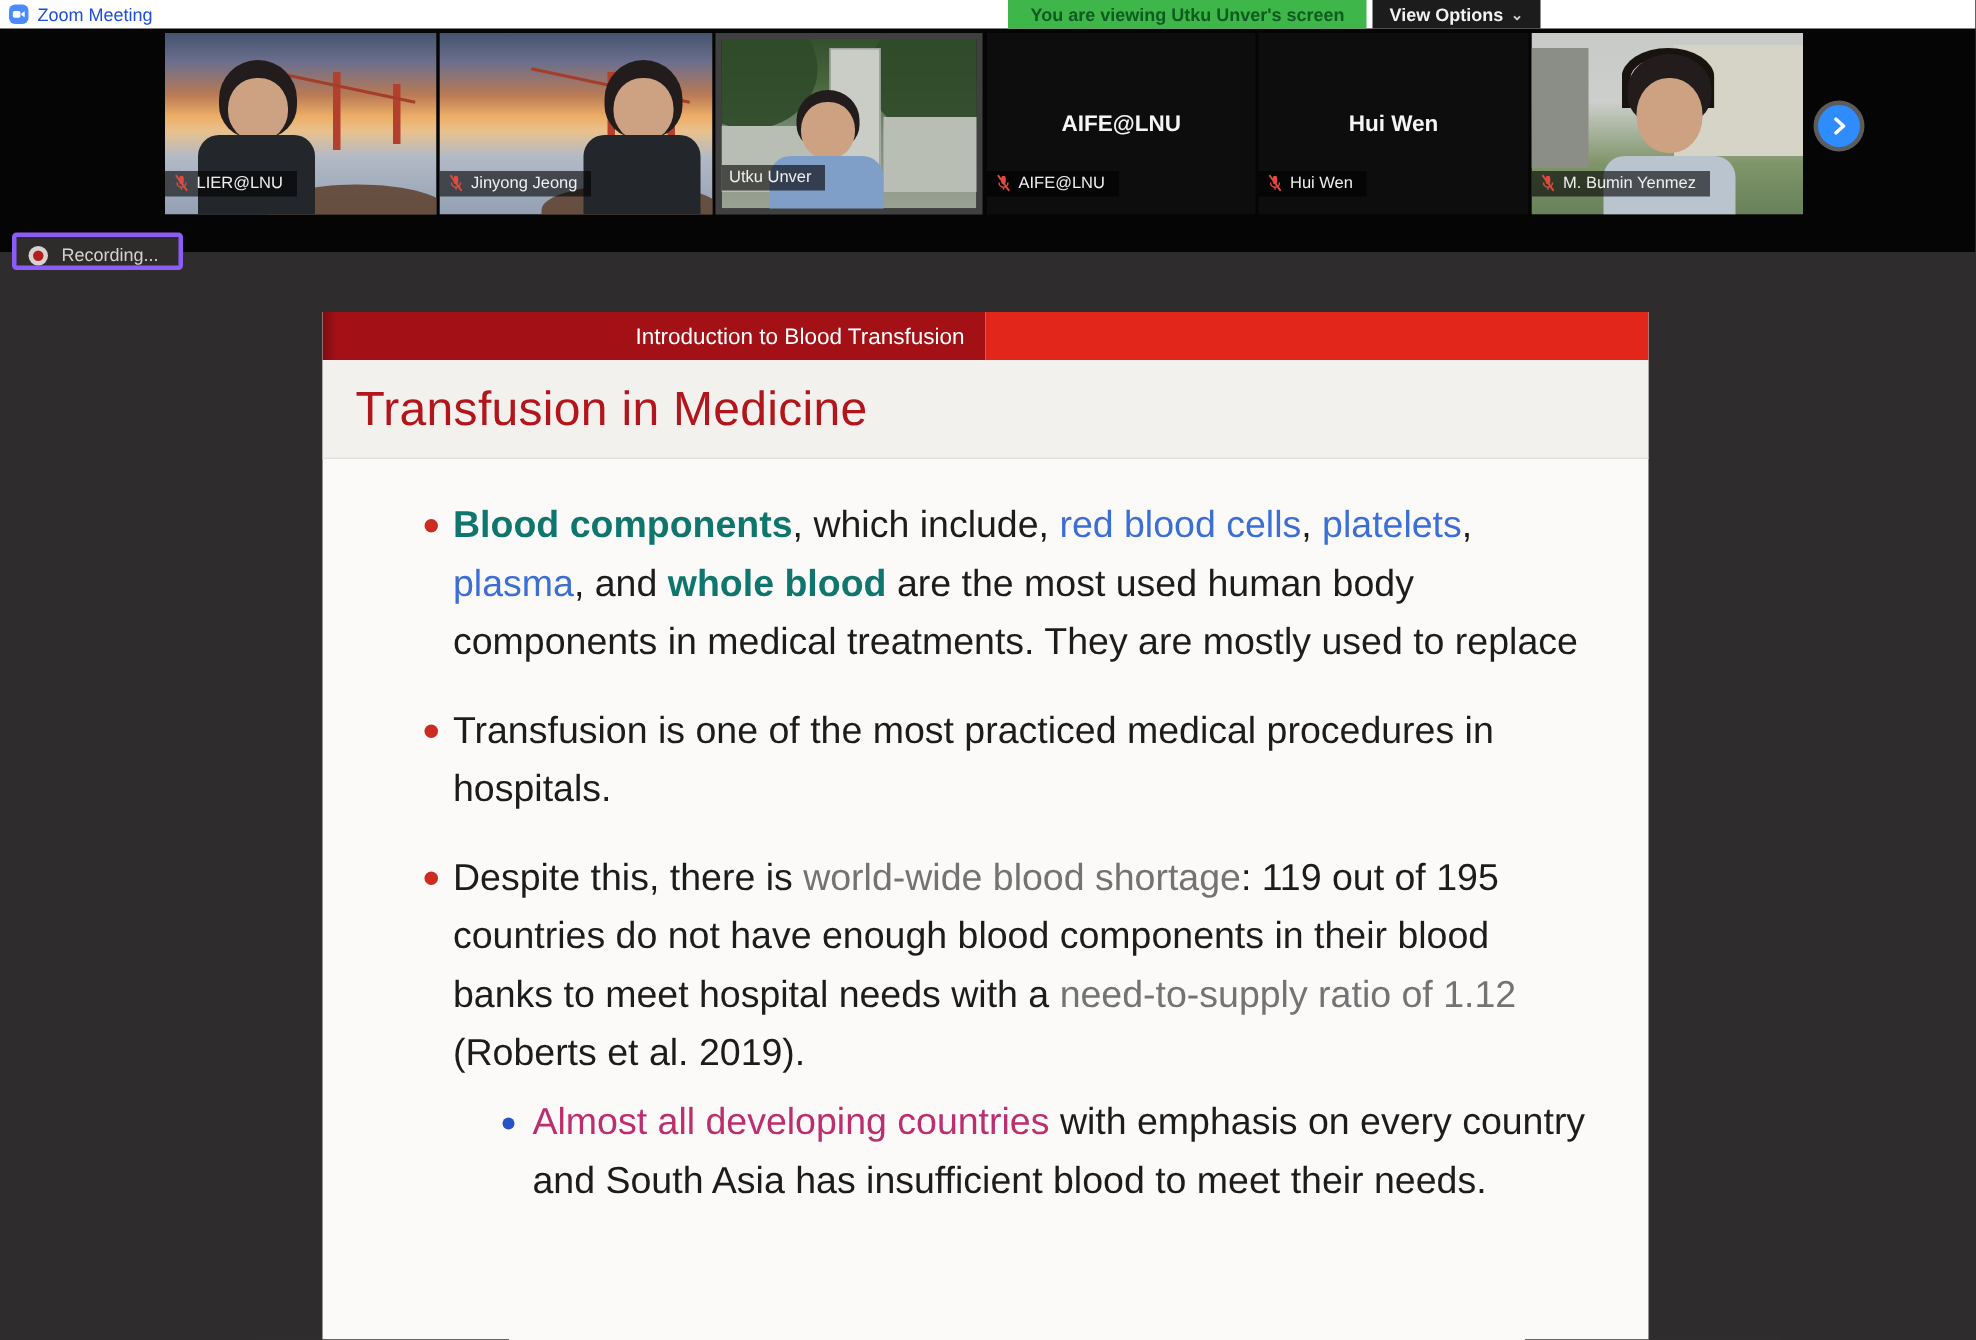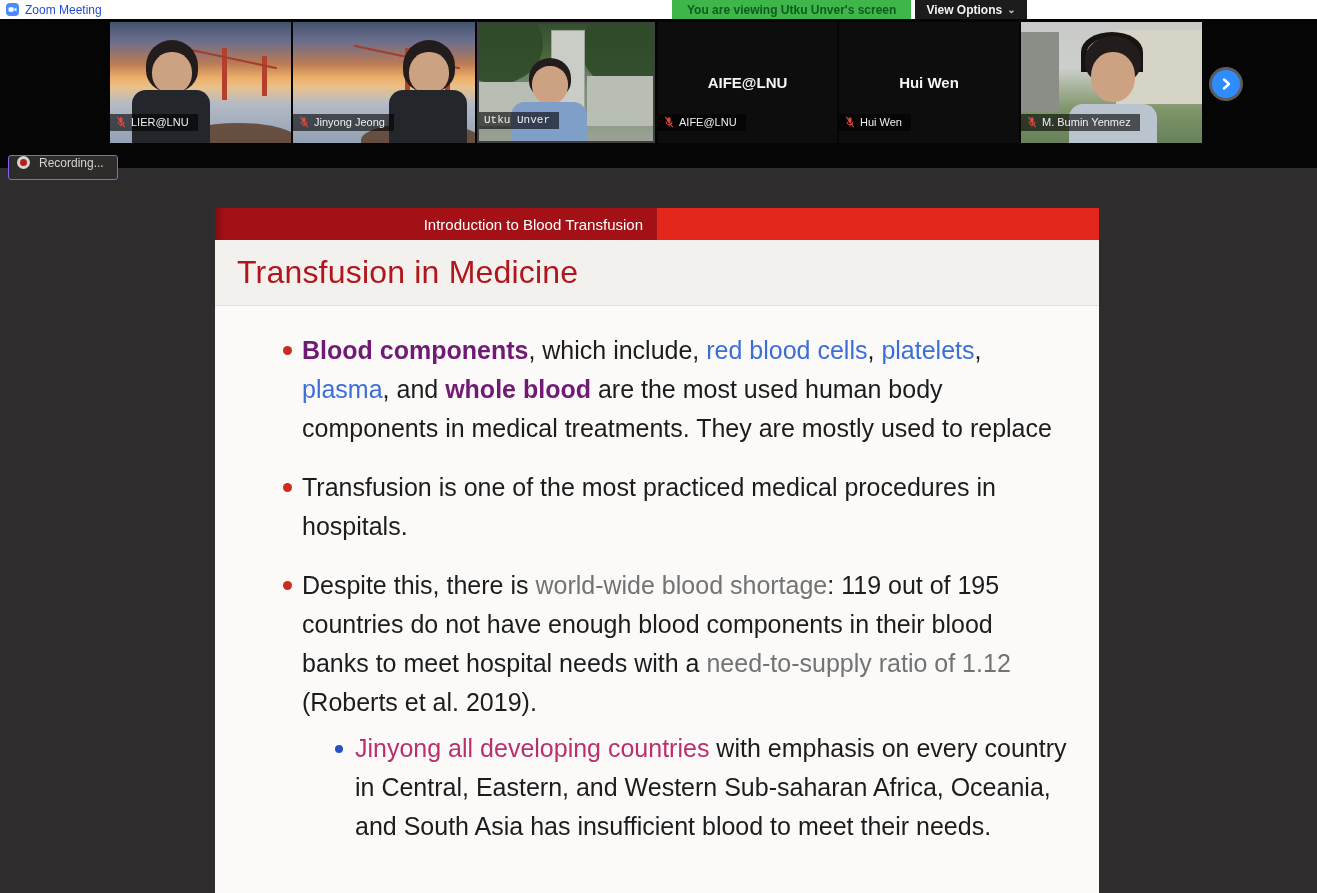--- a/index.html
+++ b/index.html
@@ -16,21 +16,21 @@
   .share-banner-wrap { position:absolute; left:672px; top:0; height:19px; display:flex; z-index:31; }
   .share-banner { background:#3eb649; color:#0e5c20; font-size:12px; font-weight:bold;
                   display:flex; align-items:center; padding:0 15px; }
   .view-options { background:#1c1c1c; color:#f2f2f2; font-size:12px; font-weight:bold;
                   display:flex; align-items:center; padding:0 11px; margin-left:4px; cursor:pointer; }
   .view-options .chev { font-size:10px; margin-left:5px; color:#cfcfcf; }
 
   
   .strip { position:absolute; left:0; top:19px; width:1317px; height:149px; background:#050505; z-index:20; }
   .tile { position:absolute; top:3px; height:121px; overflow:hidden; background:#101010; cursor:pointer; }
-  .tile.active { border:2px solid #404040;font-family:Liberation Mono, monospace; }
+  .tile.active { border:4px solid #404040; }
   .name-tag { position:absolute; left:0; bottom:12px; display:flex; align-items:center; gap:4px;
               background:rgba(0,0,0,0.6); color:#efefef; font-size:11px;
               padding:2px 9px 3px 5px; white-space:nowrap; z-index:5; }
   .center-name { position:absolute; left:0; top:0; right:0; bottom:0; display:flex;
                  align-items:center; justify-content:center; color:#f5f5f5;
                  font-size:15px; font-weight:bold; }
   .tile.audio { background:#0d0d0d; }
 
   
   .scene { position:absolute; inset:0; }
@@ -53,22 +53,22 @@
   .person .body { position:absolute; border-radius:14px 14px 0 0; }
   .headband { position:absolute; border:6px solid #18130f; border-bottom:none;
               border-radius:50% 50% 0 0; }
 
   
   .next-arrow { position:absolute; left:1212px; top:51px; width:28px; height:28px; border-radius:50%;
                 background:#2f8cff; display:flex; align-items:center; justify-content:center;
                 box-shadow:0 0 0 3px rgba(255,255,255,0.35); cursor:pointer; }
 
   
-  .recording { position:absolute; left:8px; top:155px; height:25px; display:flex; align-items:flex-start;
-               gap:9px; background:#2e2b2b; border:1px solid #8b5cf6; border-radius:3px;
+  .recording { position:absolute; left:8px; top:155px; height:25px; display:flex; align-items:flex-end;
+               gap:9px; background:#2e2b2b; border:3px solid #8b5cf6; border-radius:3px;
                padding:0 13px 0 8px; z-index:25; }
   .rec-dot-outer { width:13px; height:13px; border-radius:50%; background:#d8d3d0;
                    display:flex; align-items:center; justify-content:center; }
   .rec-dot-inner { width:7px; height:7px; border-radius:50%; background:#b41e1e; }
   .recording .lbl { color:#d6d2d0; font-size:12px; }
 
   
   .main { position:absolute; left:0; top:168px; width:1317px; height:725px; background:#2e2c2c; }
   .slide { position:absolute; left:215px; top:208px; width:884px; height:685px;
            background:#fbfaf9; overflow:hidden; }
@@ -83,21 +83,21 @@
   .slide-body { padding:25px 0 0 87px; }
   .bgroup { margin-bottom:20px; }
   .bgroup.l2 { margin-top:-13px; }
   .sline { position:relative; height:39px; line-height:39px; font-size:25px;
            color:#1c1c1c; white-space:nowrap; }
   .bgroup.l2 .sline { margin-left:53px; }
   .dot { position:absolute; border-radius:50%; top:15px; }
   .dot.l1 { left:-19px; width:9px; height:9px; background:#cc2b1f; }
   .dot.l2 { left:-20px; width:8px; height:8px; background:#2753c4; top:16px; }
   .c-black { color:#1c1c1c; }
-  .c-blue-bold { color:#701a75; font-weight:bold; }
+  .c-blue-bold { color:#0f766e; font-weight:bold; }
   .c-blue { color:#3c6fd6; }
   .c-red { color:#737373; }
   .c-pink { color:#bc2f6e; }
 </style>
 </head>
 <body>
 
 <div class="stage">
 
   <div class="titlebar">
@@ -258,20 +258,19 @@
           <div class="sline"><span class="dot l1"></span><span class="c-black">Transfusion is one of the most practiced medical procedures in</span></div>
           <div class="sline"><span class="c-black">hospitals.</span></div>
         </div>
         <div class="bgroup">
           <div class="sline"><span class="dot l1"></span><span class="c-black">Despite this, there is </span><span class="c-red">world-wide blood shortage</span><span class="c-black">: 119 out of 195</span></div>
           <div class="sline"><span class="c-black">countries do not have enough blood components in their blood</span></div>
           <div class="sline"><span class="c-black">banks to meet hospital needs with a </span><span class="c-red">need-to-supply ratio of 1.12</span></div>
           <div class="sline"><span class="c-black">(Roberts et al. 2019).</span></div>
         </div>
         <div class="bgroup l2">
-          <div class="sline"><span class="dot l2"></span><span class="c-pink">Jinyong all developing countries</span><span class="c-black"> with emphasis on every country</span></div>
-          <div class="sline"><span class="c-black">in Central, Eastern, and Western Sub-saharan Africa, Oceania,</span></div>
+          <div class="sline"><span class="dot l2"></span><span class="c-pink">Almost all developing countries</span><span class="c-black"> with emphasis on every country</span></div>
           <div class="sline"><span class="c-black">and South Asia has insufficient blood to meet their needs.</span></div>
         </div>
       </div>
   </div>
 
 </div>
 
 </body></html>

